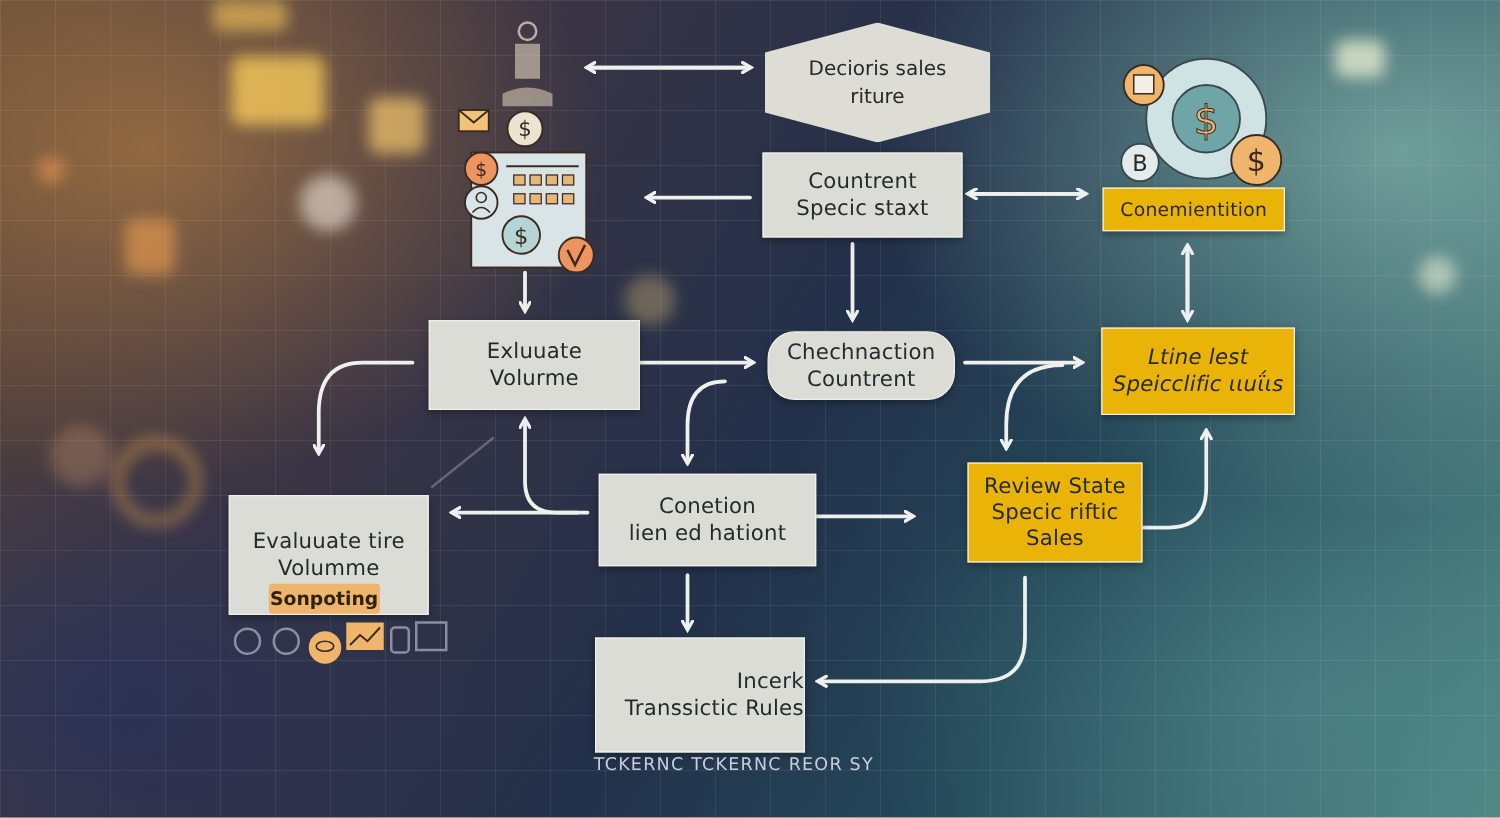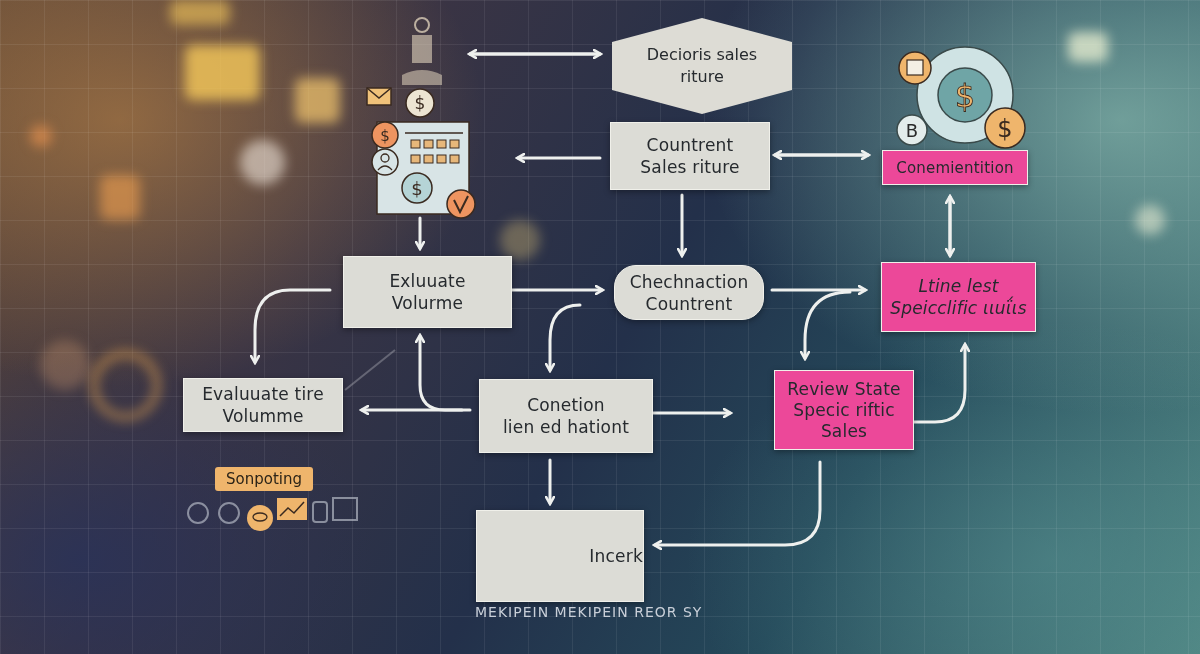--- a/index.html
+++ b/index.html
@@ -23,31 +23,31 @@
   .bokeh { position:absolute; border-radius:8px; filter:blur(6px); }
   .bokeh.round { border-radius:50%; }
   svg.links { position:absolute; inset:0; width:1200px; height:654px; }
   .node {
     position:absolute; background:#dcdcd6; color:#262a2e;
     border:1px solid #f0f0ea; box-shadow:0 2px 6px rgba(0,0,0,0.35);
     display:flex; flex-direction:column; align-items:center; justify-content:center;
     text-align:center; font-size:17px; line-height:22px; letter-spacing:0.2px;
     box-sizing:border-box;
   }
-  .node.teal { background:#ec4899; }
+  .node.teal { background:#eab308; }
   .diamond {
     position:absolute; left:612px; top:18px; width:180px; height:96px;
     background:#dddcd5;
     clip-path:polygon(0 25%, 50% 0, 100% 25%, 100% 75%, 50% 100%, 0 75%);
     display:flex; flex-direction:column; align-items:center; justify-content:center;
     font-size:16px; line-height:22px; color:#262a2e;
   }
   .badge {
     position:absolute; left:215px; top:467px; background:#efb56c; color:#2c2418;
-    font-size:15px; padding:3px 11px; border-radius:3px;
+    font-size:15px; padding:3px 1px; border-radius:3px;font-weight:bold;
   }
   .footer-text {
     position:absolute; left:475px; top:604px; color:#c9cfd8;
     font-size:14px; letter-spacing:1px; font-family:"DejaVu Sans", sans-serif;
   }
   .illus { position:absolute; }
 </style>
 </head>
 <body>
 
@@ -113,21 +113,21 @@
   <path d="M345 390 L395 350" stroke="rgba(255,255,255,0.25)" stroke-width="2" fill="none"></path>
 </svg>
 
 <div class="diamond">
   <span>Decioris sales</span>
   <span>riture</span>
 </div>
 
 <div class="node" style="left:610px;top:122px;width:160px;height:68px;">
   <span>Countrent</span>
-  <span>Sales riture</span>
+  <span>Specic staxt</span>
 </div>
 
 <div class="node teal" style="left:882px;top:150px;width:146px;height:35px;font-size:15px;">
   <span>Conemientition</span>
 </div>
 
 <div class="node" style="left:343px;top:256px;width:169px;height:72px;">
   <span>Exluuate</span>
   <span>Volurme</span>
 </div>
@@ -135,38 +135,39 @@
 <div class="node" style="left:614px;top:265px;width:150px;height:55px;border-radius:22px;">
   <span>Chechnaction</span>
   <span>Countrent</span>
 </div>
 
 <div class="node teal" style="left:881px;top:262px;width:155px;height:70px;font-style:italic;">
   <span>Ltine lest</span>
   <span>Speicclific ιιuΐιs</span>
 </div>
 
-<div class="node" style="left:183px;top:378px;width:160px;height:54px;">
+<div class="node" style="left:183px;top:396px;width:160px;height:96px;">
   <span>Evaluuate tire</span>
   <span>Volumme</span>
 </div>
 
 <div class="node" style="left:479px;top:379px;width:174px;height:74px;">
   <span>Conetion</span>
   <span>lien ed hationt</span>
 </div>
 
 <div class="node teal" style="left:754px;top:370px;width:140px;height:80px;line-height:21px;margin-left:20px;">
   <span>Review State</span>
   <span>Specic riftic</span>
   <span>Sales</span>
 </div>
 
 <div class="node" style="left:476px;top:510px;width:168px;height:92px;align-items:flex-end;">
   <span>Incerk</span>
+  <span>Transsictic Rules</span>
 </div>
 
 <svg class="illus" style="left:355px;top:80px;" width="140" height="150" viewBox="0 0 140 150">
   <g>
     <rect x="12" y="8" width="24" height="17" fill="#f0c27a" stroke="#3a2a20" stroke-width="1.5"></rect>
     <path d="M12 8 L24 18 L36 8" fill="none" stroke="#3a2a20" stroke-width="1.5"></path>
   </g>
   <g>
     <circle cx="65" cy="23" r="14" fill="#ece4d2" stroke="#3a2a20" stroke-width="1.5"></circle>
     <text x="65" y="29" text-anchor="middle" font-size="17" font-family="DejaVu Sans, sans-serif" fill="#3a2a20">$</text>
@@ -237,13 +238,13 @@
     <ellipse cx="75" cy="29" rx="7" ry="4" fill="none" stroke="#3a2a20" stroke-width="1.3"></ellipse>
   </g>
   <g>
     <rect x="92" y="10" width="30" height="22" fill="#efb56c"></rect>
     <path d="M95 28 L103 20 L109 25 L119 14" fill="none" stroke="#3a2a20" stroke-width="1.5"></path>
   </g>
   <rect x="128" y="14" width="14" height="20" rx="3" fill="none" stroke="rgba(200,205,215,0.6)" stroke-width="2"></rect>
   <rect x="148" y="10" width="24" height="22" fill="none" stroke="rgba(200,205,215,0.6)" stroke-width="2"></rect>
 </svg>
 
-<div class="footer-text">MEKIPEIN MEKIPEIN REOR SY</div>
+<div class="footer-text">TCKERNC TCKERNC REOR SY</div>
 
 </body></html>

